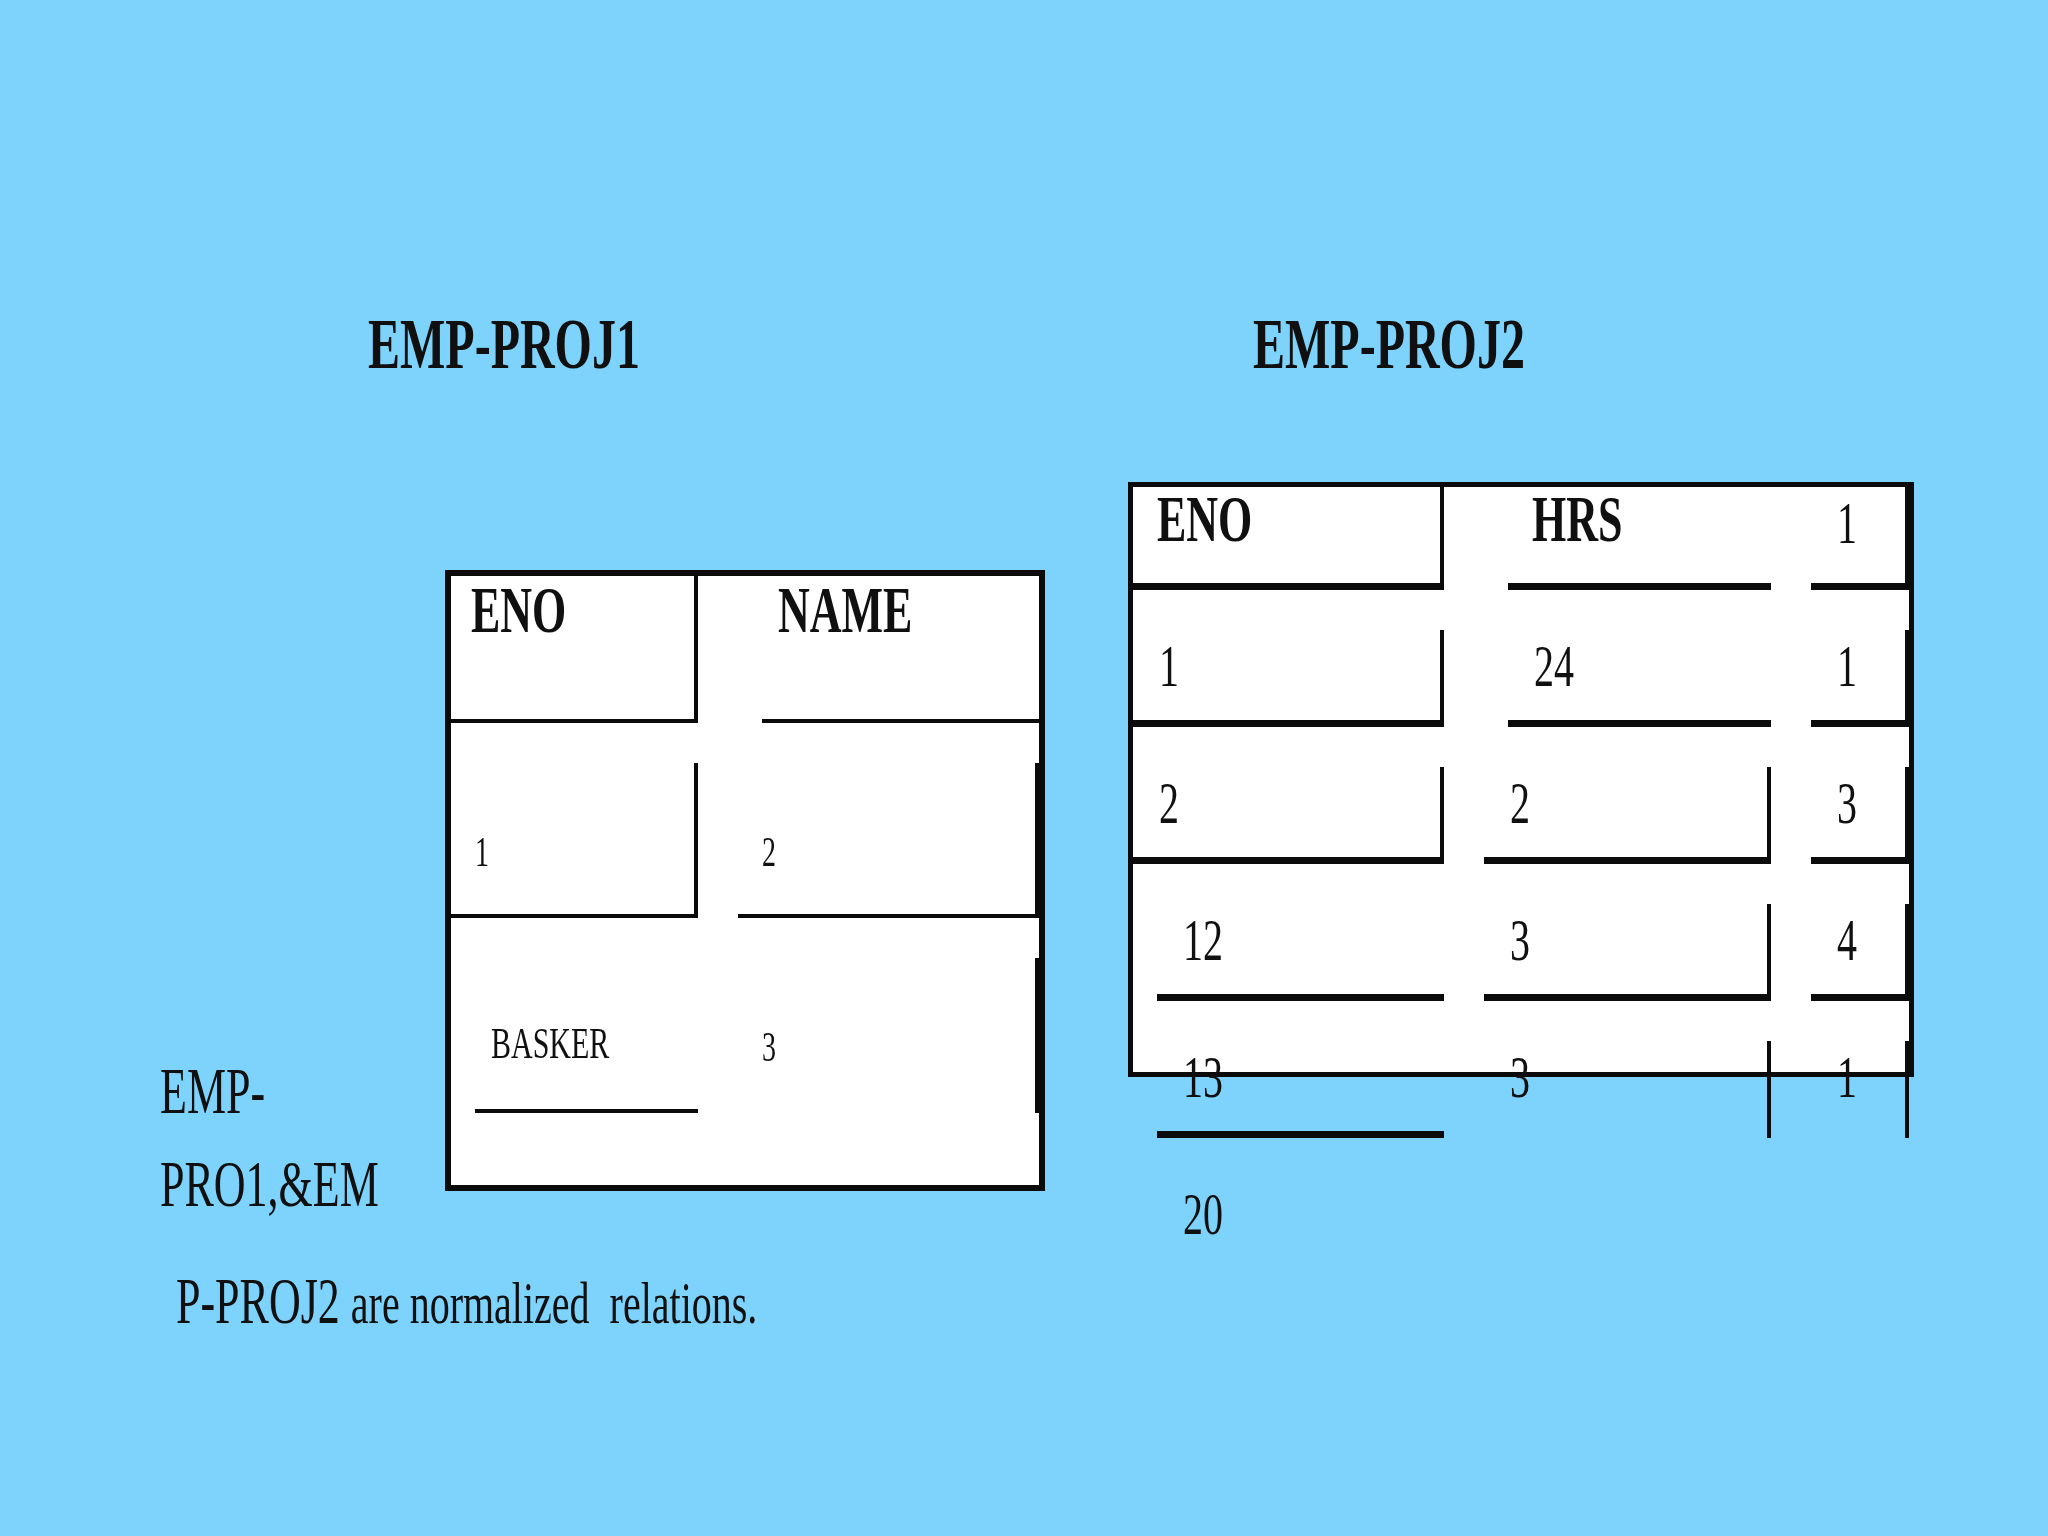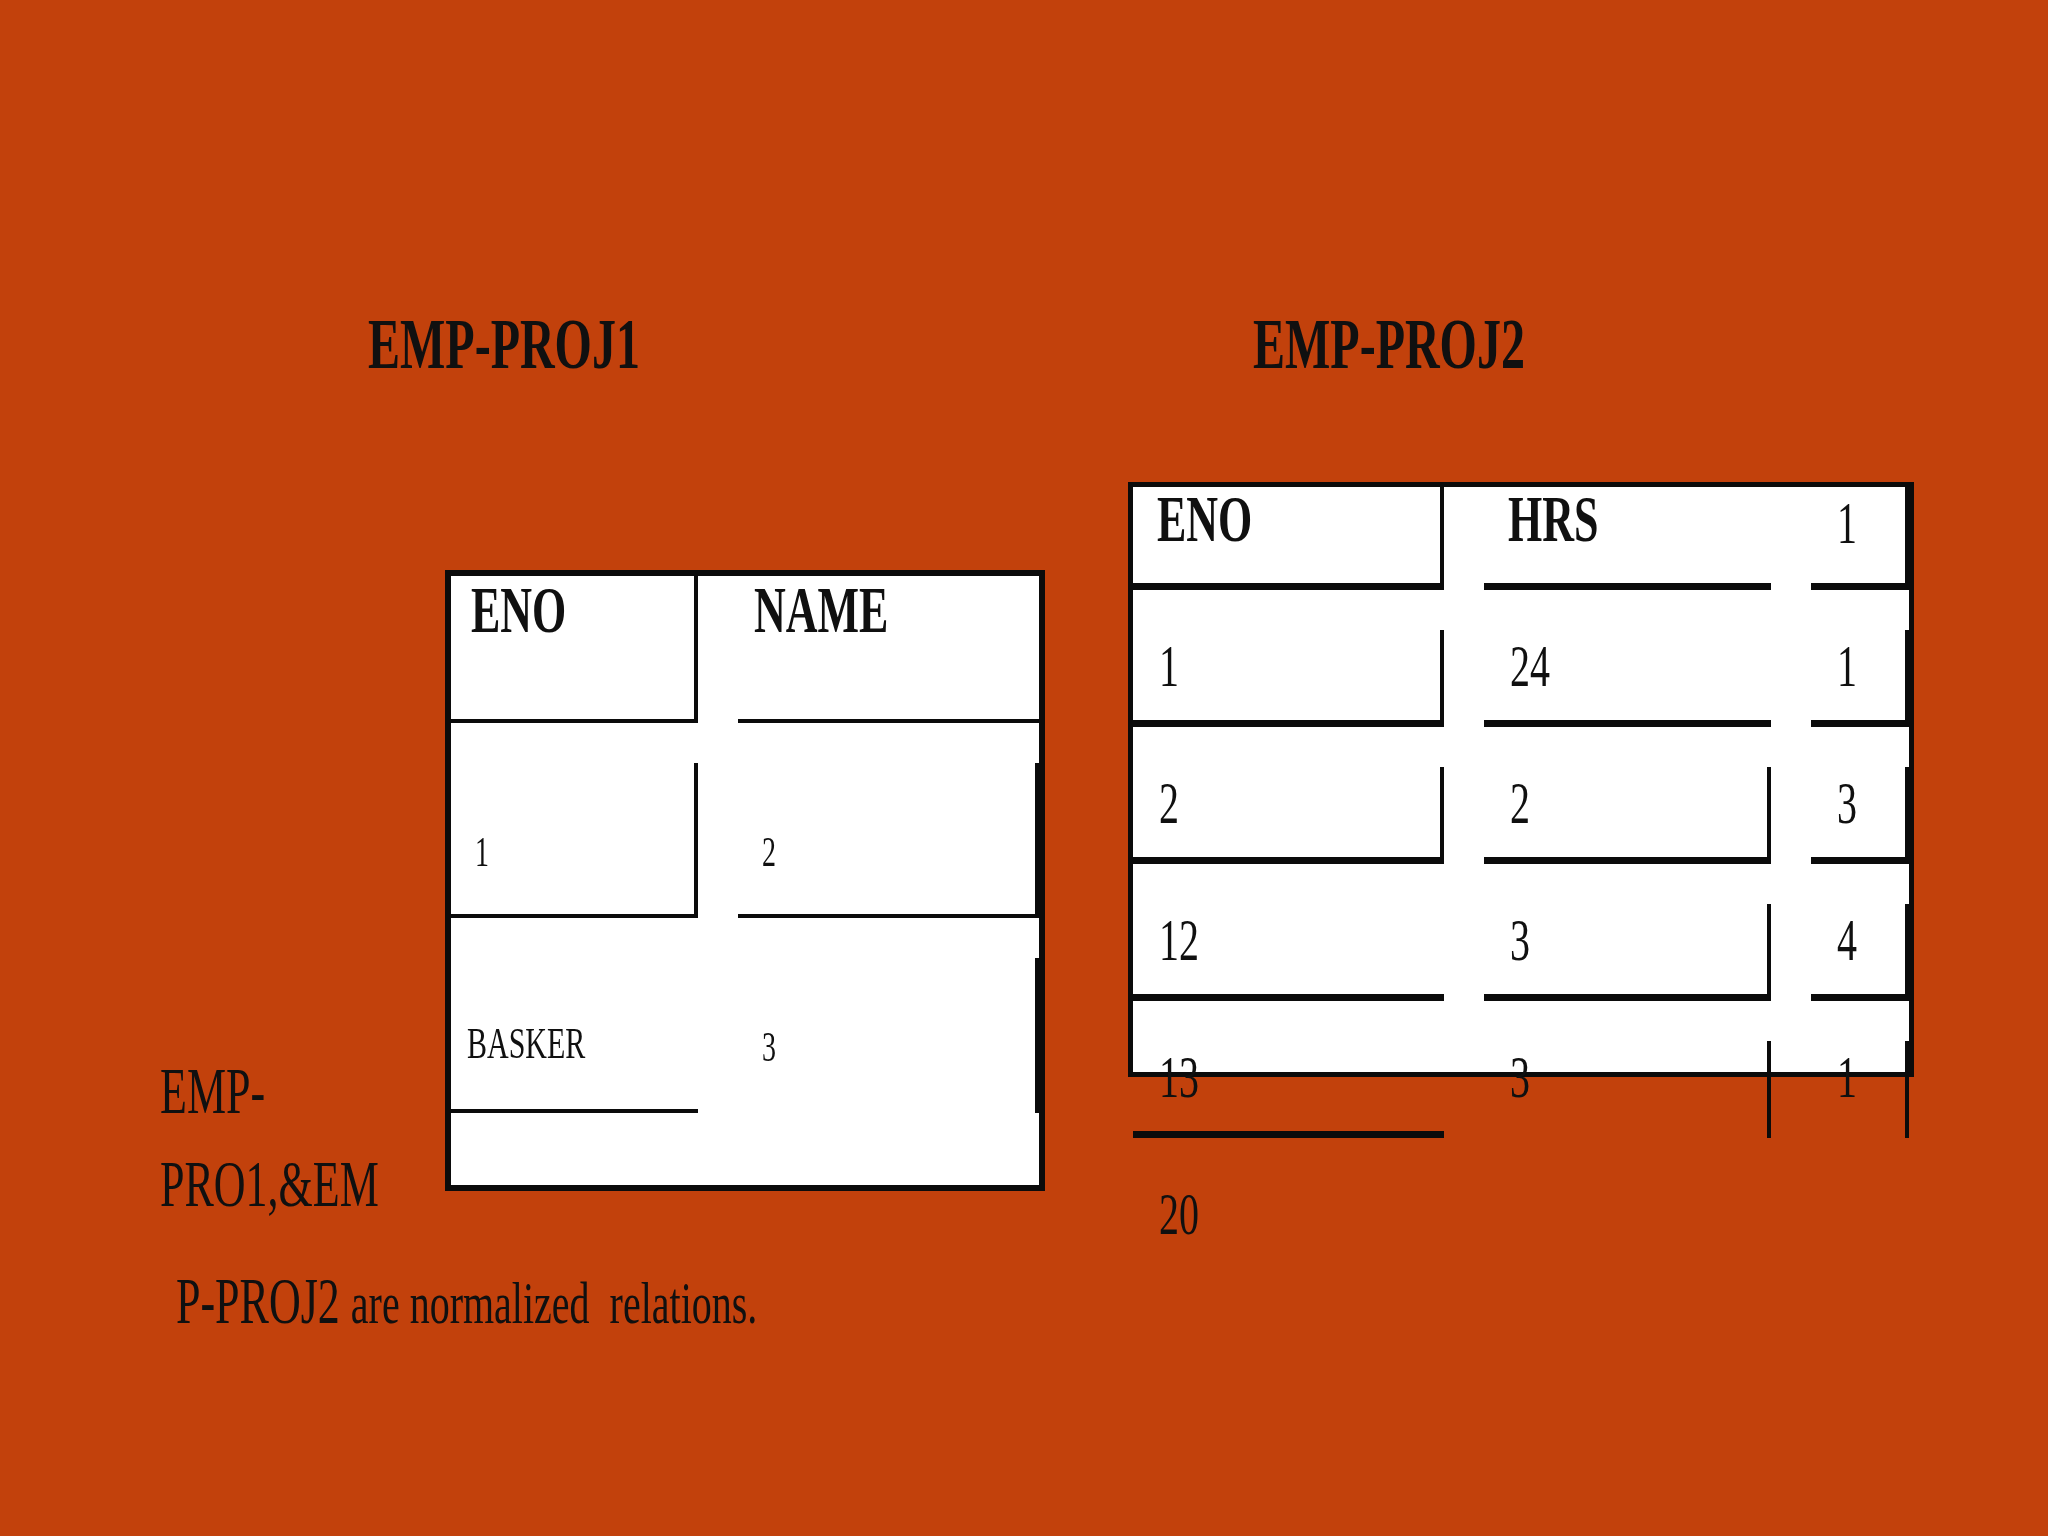--- a/index.html
+++ b/index.html
@@ -1,20 +1,20 @@
 <!DOCTYPE html>
 <html><head>
 <meta charset="utf-8">
 <style>
   html, body { margin: 0; padding: 0; background: #ffffff; }
   .canvas {
     position: relative;
     width: 2048px;
     height: 1536px;
-    background: #c2410c;
+    background: #7dd3fc;
     overflow: hidden;
     font-family: "Liberation Serif", "DejaVu Serif", serif;
     color: #101010;
   }
   
   .t {
     position: absolute;
     line-height: 1;
     white-space: pre;
     transform: scaleY(1.5);
@@ -55,21 +55,21 @@
   .tbl2 {
     left: 1128px; top: 482px; width: 786px; height: 595px;
     border: 5px solid #0b0b0b;
     grid-template-columns: 311px 287px 1fr;
     grid-template-rows: 103px 97px 97px 97px 97px 1fr;
   }
   .tbl2 .cell { border-right: 4px solid #0b0b0b; border-bottom: 7px solid #0b0b0b; }
   .tbl2 .hcell { padding: 0 0 0 24px; }
   .tbl2 .dcell { padding: 6px 0 0 26px; }
 
-  .cell.lastcol { border-right: none; }
+  .cell.lastcol { border-right: none; margin-left: 24px; }
   .cell.lastrow { border-bottom: none; }
 </style>
 </head>
 <body>
 
 <div class="canvas">
 
   <div class="t b s48" style="left:368px; top:308px;">EMP-PROJ1</div>
   <div class="t b s48" style="left:1253px; top:308px;">EMP-PROJ2</div>
 

